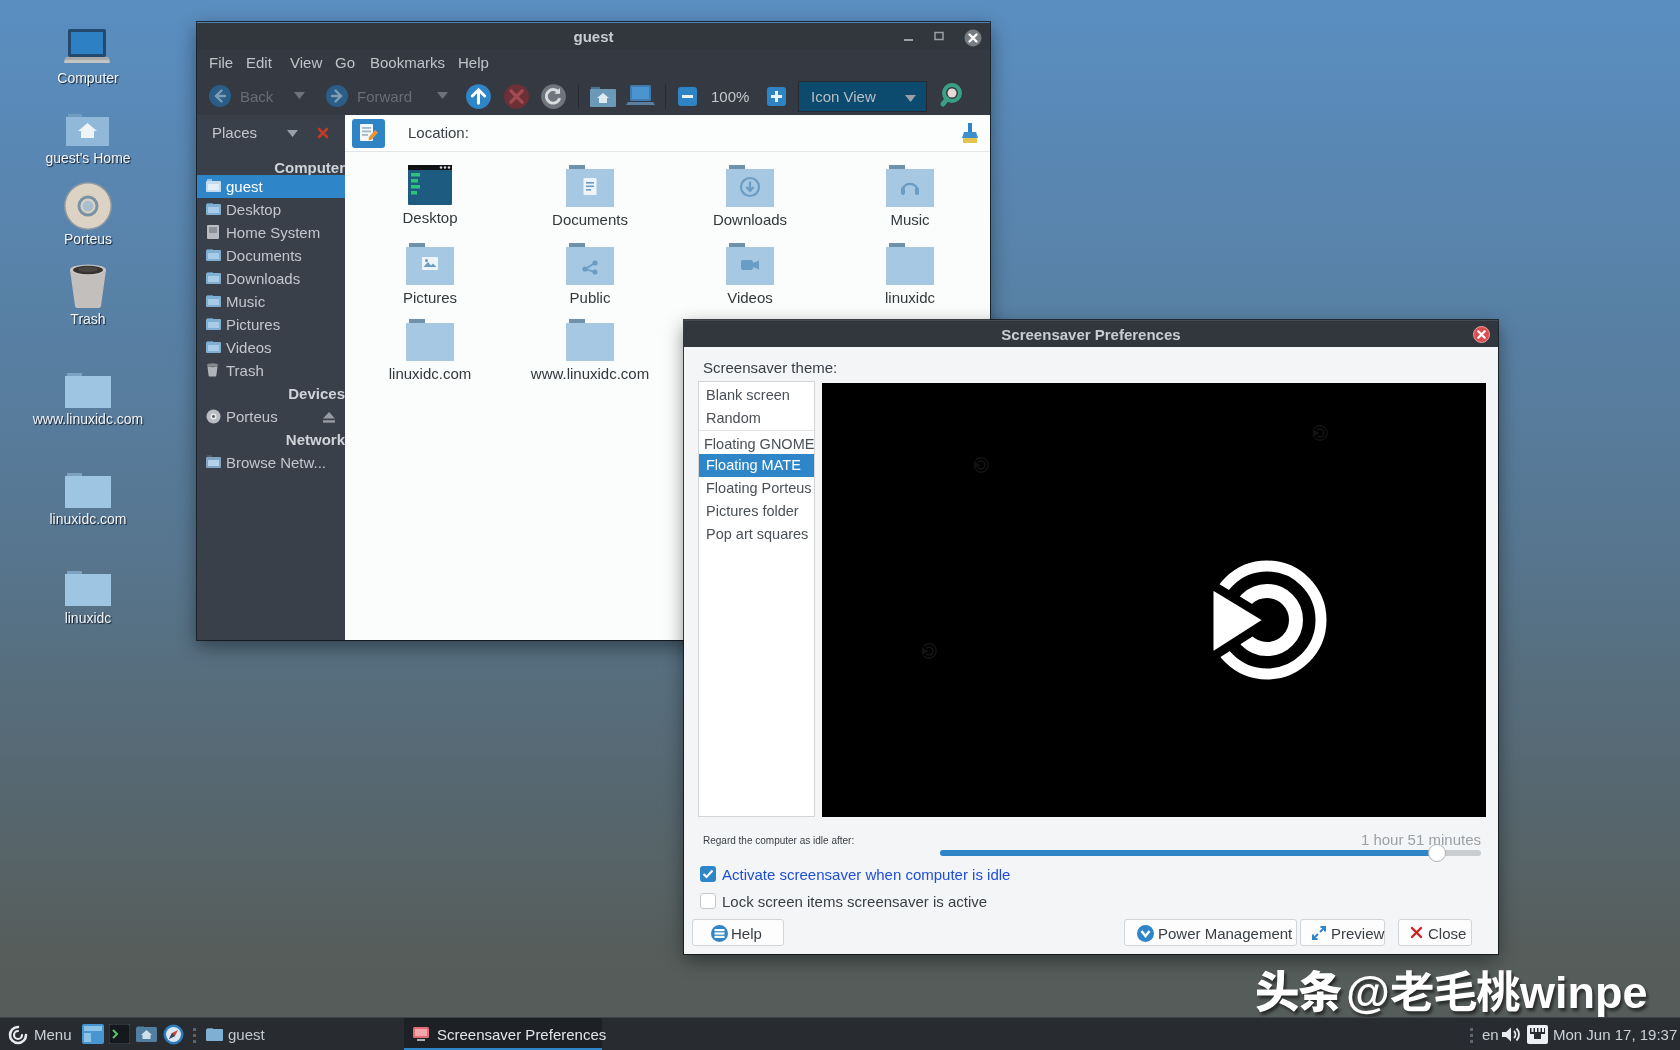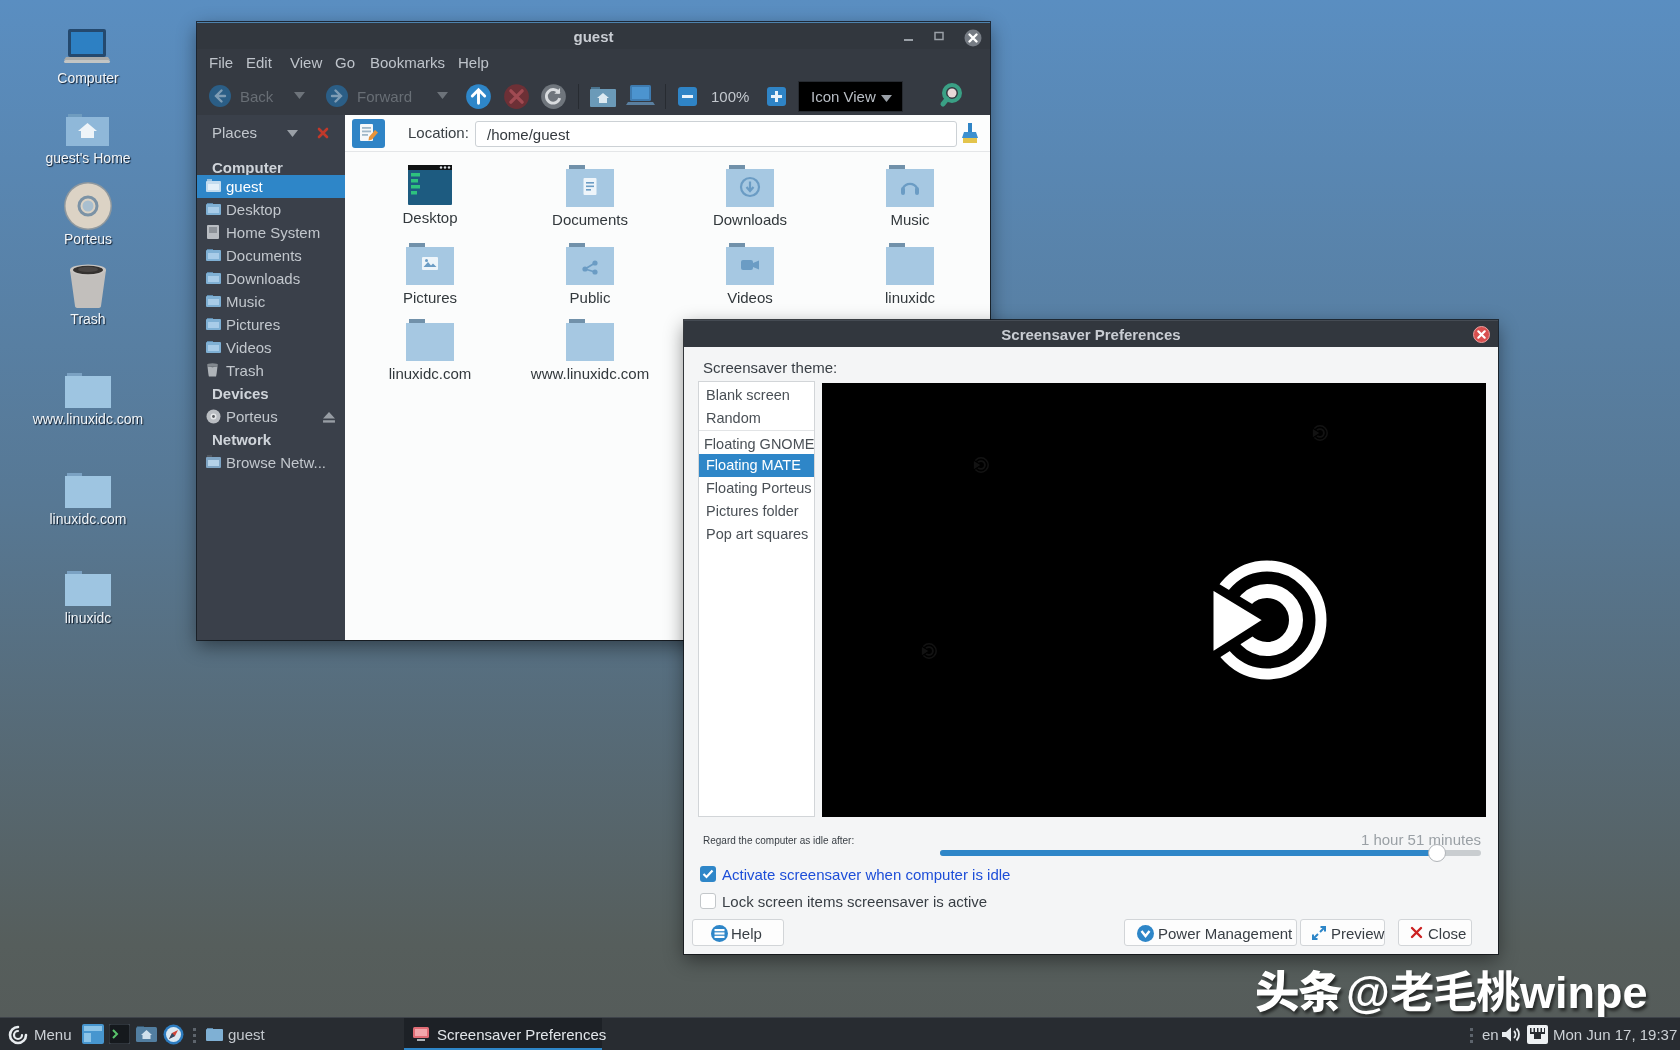--- a/index.html
+++ b/index.html
@@ -20,21 +20,21 @@
   #fm-menubar span { position:absolute; top:5px; }
   #fm-toolbar { position:absolute; left:0; top:55px; height:60px; width:100%; }
   .tbtxt { position:absolute; top:11px; font-size:15px; color:#686e75; }
   #fm-side { position:absolute; left:0; top:93px; width:148px; bottom:0; background:#3a404a; font-size:15px; color:#c2c7cd; }
   #fm-main { position:absolute; left:148px; top:93px; right:0; bottom:0; background:#fbfcfc; }
   #fm-locrow { position:absolute; left:0; top:0; right:0; height:37px; background:#fcfdfd; border-bottom:1px solid #e4e6e8; }
   #fm-status { position:absolute; left:0; bottom:0; right:0; height:24px; background:#f3f4f5; border-top:1px solid #dcdee0; font-size:15px; color:#4e555b; }
   .gitem { position:absolute; width:150px; text-align:center; font-size:15px; color:#32383c; }
   .gitem svg { display:block; margin:0 auto 4px auto; }
   
-  .srow { position:absolute; left:0; width:100%; height:23px; line-height:23px; }
+  .srow { position:absolute; left:0; width:100%; height:23px; line-height:23px;text-align:right; }
   .srow .ic { position:absolute; left:9px; top:4px; }
   .shead { font-weight:bold; color:#cfd4da; }
   
   #dlg { left:684px; top:320px; width:814px; height:634px; background:#f4f5f6; }
   #dlg .titlebar { border-top:1px solid #454b53; }
   .btn { position:absolute; height:27px; background:#fdfdfd; border:1px solid #d2d5d8; border-radius:3px; font-size:15px; color:#383e44; text-align:center; }
   
   #taskbar { position:absolute; left:0; top:1017px; width:1680px; height:33px; background:#282c31; border-top:1px solid #3e434a; }
   #taskbar .txt { color:#ccd1d6; font-size:15px; position:absolute; top:8px; }
 </style>
@@ -187,21 +187,21 @@
       <rect x="0" y="0" width="19" height="19" rx="3" fill="#2f84c6"></rect>
       <rect x="4" y="8" width="11" height="3" fill="#eaf3fa"></rect>
     </svg>
     <span class="tbtxt" style="left:514px;color:#c3c8ce">100%</span>
     <svg class="abs" style="left:570px;top:10px" width="19" height="19" viewBox="0 0 19 19">
       <rect x="0" y="0" width="19" height="19" rx="3" fill="#2f84c6"></rect>
       <rect x="4" y="8" width="11" height="3" fill="#eaf3fa"></rect>
       <rect x="8" y="4" width="3" height="11" fill="#eaf3fa"></rect>
     </svg>
 
-    <div class="abs" style="left:601px;top:4px;width:105px;height:31px;background:#000000;border:1px solid #272b31;border-radius:0">
+    <div class="abs" style="left:601px;top:4px;width:129px;height:31px;background:#0c4a6e;border:1px solid #272b31;border-radius:0">
       <span style="position:absolute;left:12px;top:6px;font-size:15px;color:#b9bec5">Icon View</span>
       <svg class="abs" style="right:10px;top:13px" width="11" height="7" viewBox="0 0 11 7">
           <path d="M0 0 L11 0 L5.5 7 Z" fill="#9aa0a7"></path>
         </svg>
     </div>
 
     <svg class="abs" style="left:741px;top:6px" width="26" height="26" viewBox="0 0 26 26">
       <circle cx="14" cy="10" r="8" fill="none" stroke="#3aa085" stroke-width="4"></circle>
       <circle cx="14" cy="10" r="4.5" fill="#e8d8d8"></circle>
       <path d="M9 16 L5 21" stroke="#3aa085" stroke-width="5" stroke-linecap="round"></path>
@@ -304,23 +304,20 @@
       <div class="abs" style="left:7px;top:4px;width:33px;height:29px;background:#2f84c6;border-radius:3px">
         <svg class="abs" style="left:8px;top:5px" width="18" height="19" viewBox="0 0 18 19">
           <rect x="0" y="0" width="13" height="17" rx="1" fill="#f5f8fa"></rect>
           <rect x="2" y="3" width="9" height="1.8" fill="#9fb7c8"></rect>
             <rect x="2" y="6.5" width="9" height="1.8" fill="#9fb7c8"></rect>
             <rect x="2" y="10" width="6" height="1.8" fill="#9fb7c8"></rect>
           <path d="M9 13 L15 6 L18 8.5 L12 15.5 L8.5 16.5 Z" fill="#e8943a"></path>
         </svg>
       </div>
       <span style="position:absolute;left:63px;top:9px;font-size:15px;color:#3a4045">Location:</span>
-      <div class="abs" style="left:130px;top:6px;width:482px;height:26px;background:#fff;border:1px solid #ccd1d5;border-radius:3px">
-        <span style="position:absolute;left:11px;top:4px;font-size:15px;color:#34393e">/home/guest</span>
-      </div>
       <svg class="abs" style="left:615px;top:8px" width="20" height="22" viewBox="0 0 20 22">
         <rect x="8" y="0" width="4" height="9" fill="#2f84c6"></rect>
         <path d="M4 9 L16 9 L18 15 L2 15 Z" fill="#3c90cf"></path>
         <path d="M3 15 L17 15 L17 20 L3 20 Z" fill="#e3c44c"></path>
       </svg>
     </div>
     <div id="fm-grid">
 
       <div class="gitem" style="left:10px;top:50px">
         <svg width="44" height="40" viewBox="0 0 44 40">

